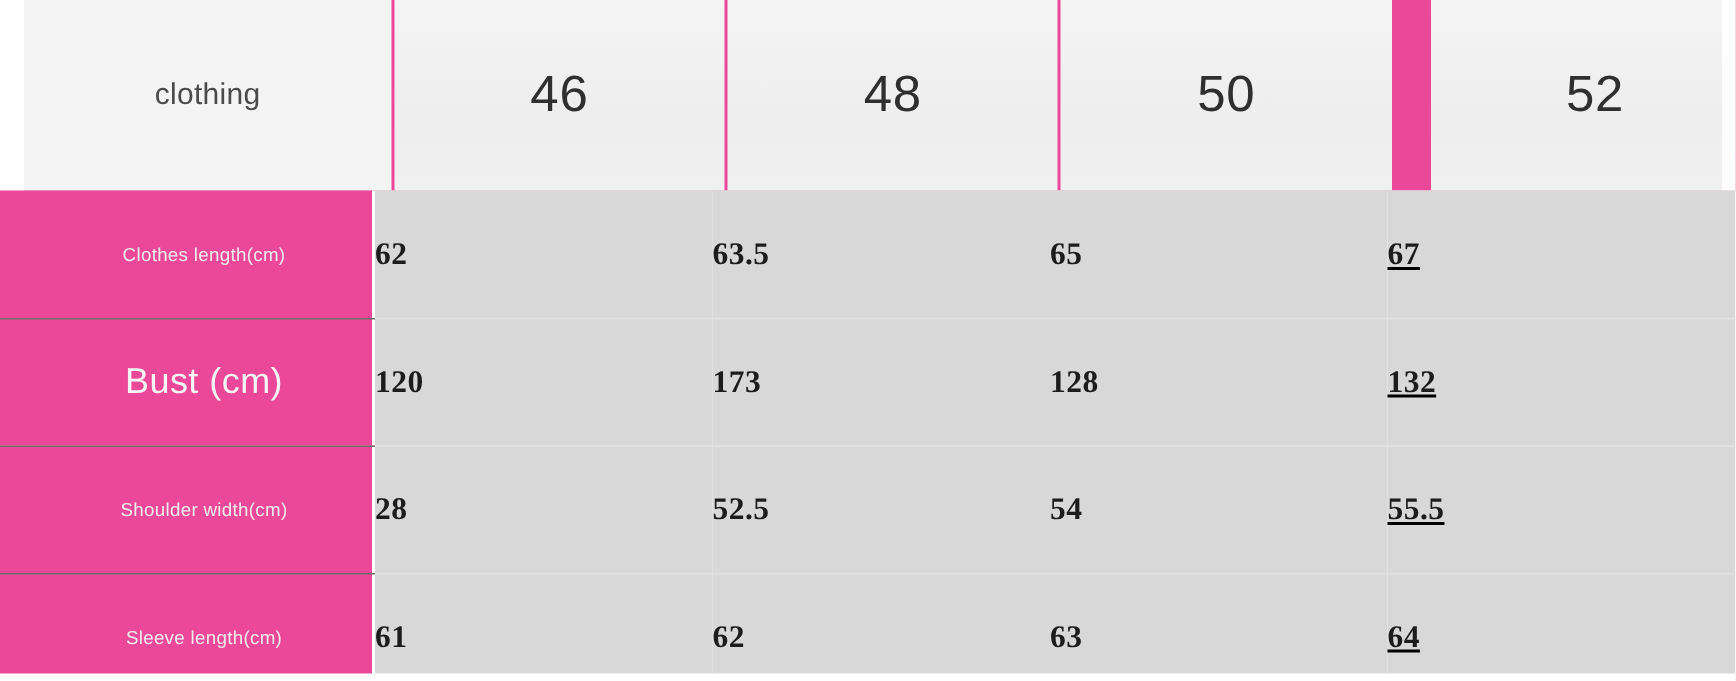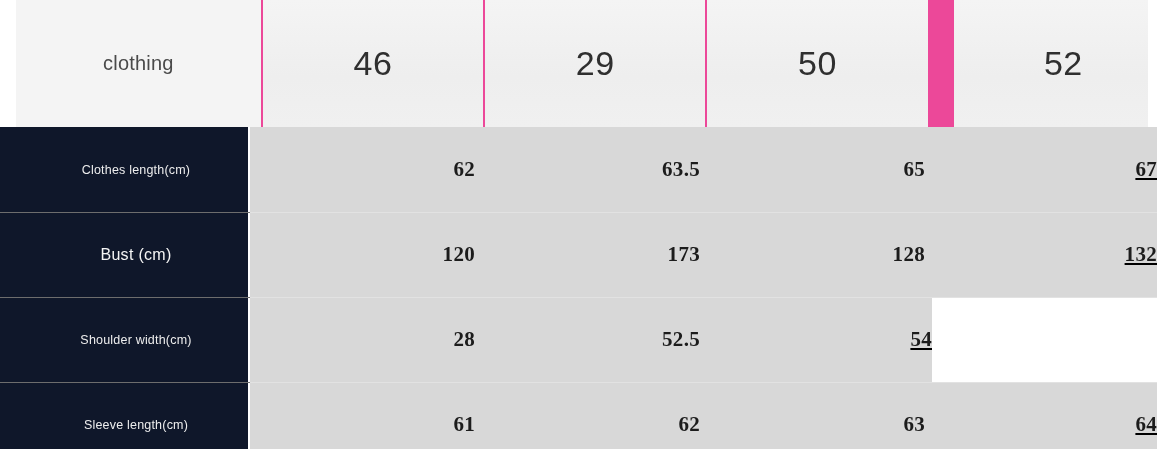--- a/index.html
+++ b/index.html
@@ -94,48 +94,48 @@
     left: 0;
     top: 0;
     width: 250px;
     height: 1px;
     background: #6d6d6d;
   }
 
   .label-cell {
     width: 250px;
     height: 85px;
-    background: #0f172a;
+    background: #ec4899;
     color: #f0f0f0;
     display: flex;
     align-items: center;
     justify-content: center;
     box-sizing: border-box;
     border-right: 2px solid #ffffff;
     padding-left: 24px;
   }
   .label-cell .lbl {
     font-size: 12.5px;
     font-weight: 400;
     letter-spacing: 0.2px;
     color: #ededed;
   }
   .label-cell.big .lbl {
-    font-size: 16px;
+    font-size: 24px;
     color: #f5f5f5;
     letter-spacing: 0.3px;
   }
 
   .data-cell {
     width: 225px;
     height: 85px;
     background: #d8d8d8;
     display: flex;
     align-items: center;
-    justify-content: flex-end;
+    justify-content: flex-start;
     box-sizing: border-box;
   }
   .data-cell:last-child {
     width: 232px;
     text-decoration: underline;
   }
   .data-cell .val {
     font-family: "Liberation Serif", "DejaVu Serif", serif;
     font-size: 21px;
     font-weight: 700;
@@ -167,21 +167,21 @@
 <div class="size-table">
 
   <div class="header-row">
     <div class="header-cell label-head">
       <span class="head-label-text">clothing</span>
     </div>
     <div class="header-cell num-head">
       <span class="head-num-text">46</span>
     </div>
     <div class="header-cell num-head">
-      <span class="head-num-text">29</span>
+      <span class="head-num-text">48</span>
     </div>
     <div class="header-cell num-head">
       <span class="head-num-text">50</span>
     </div>
     <div class="header-cell num-head">
       <span class="head-num-text">52</span>
     </div>
   </div>
   <div class="right-edge"></div>
 
@@ -233,20 +233,23 @@
       </div>
       <div class="data-cell">
         <span class="val">28</span>
       </div>
       <div class="data-cell">
         <span class="val">52.5</span>
       </div>
       <div class="data-cell">
         <span class="val">54</span>
       </div>
+      <div class="data-cell">
+        <span class="val">55.5</span>
+      </div>
     </div>
 
     <div class="data-row">
       <div class="row-sep"></div>
       <div class="row-sep-dark"></div>
       <div class="label-cell">
         <span class="lbl">Sleeve length(cm)</span>
       </div>
       <div class="data-cell">
         <span class="val">61</span>

